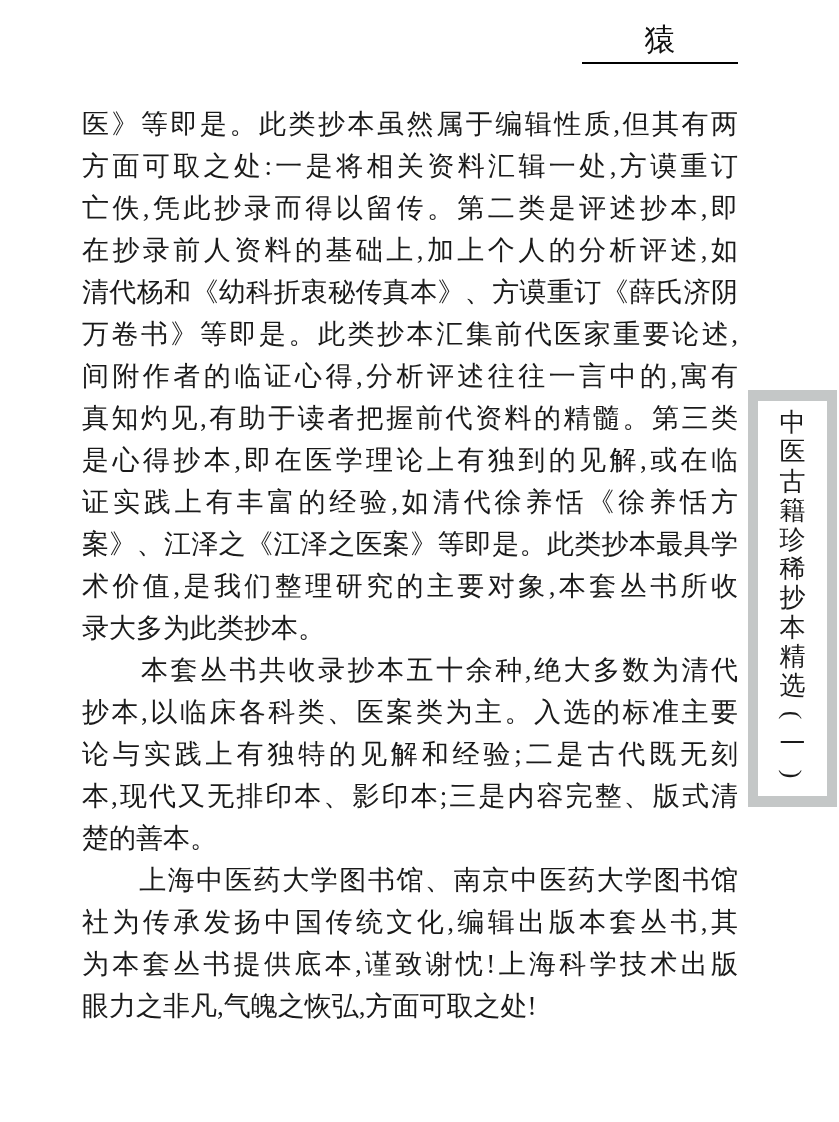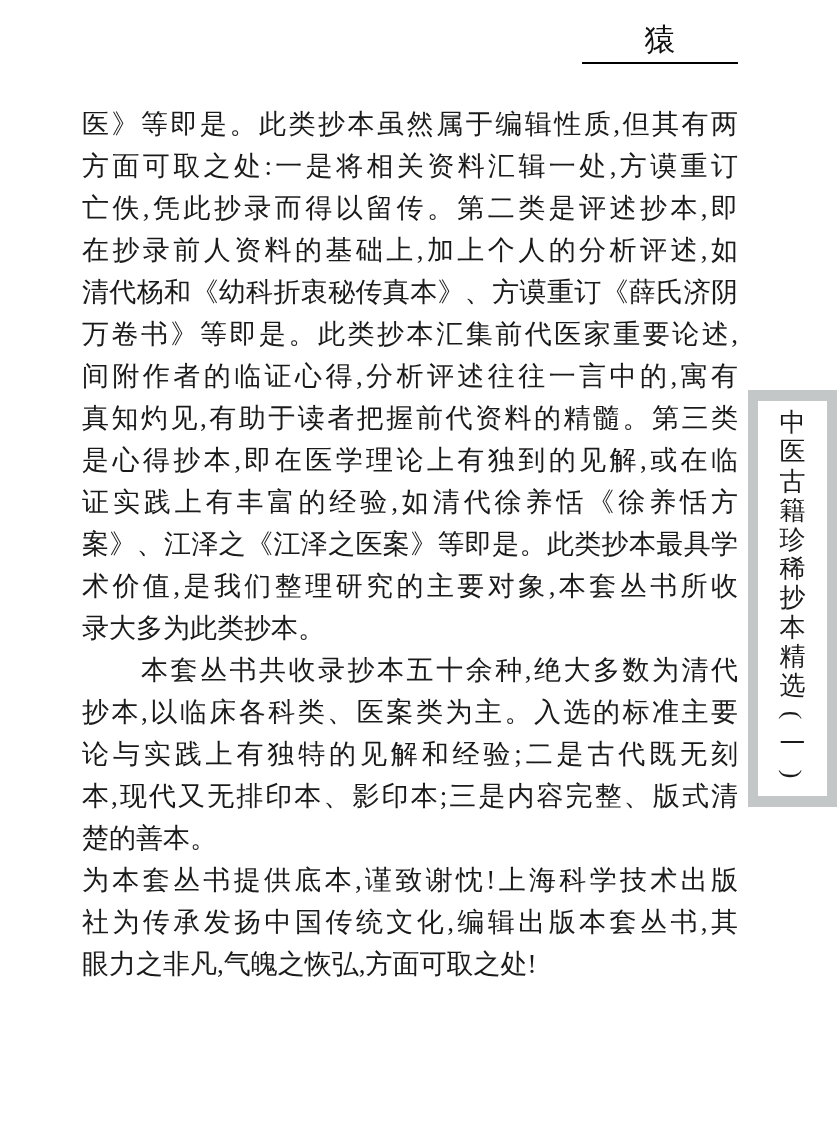--- a/index.html
+++ b/index.html
@@ -85,22 +85,23 @@
       <div class="line">是心得抄本,即在医学理论上有独到的见解,或在临</div>
       <div class="line">证实践上有丰富的经验,如清代徐养恬《徐养恬方</div>
       <div class="line">案》、江泽之《江泽之医案》等即是。此类抄本最具学</div>
       <div class="line">术价值,是我们整理研究的主要对象,本套丛书所收</div>
       <div class="line plast">录大多为此类抄本。</div>
       <div class="line">　　本套丛书共收录抄本五十余种,绝大多数为清代</div>
       <div class="line">抄本,以临床各科类、医案类为主。入选的标准主要</div>
       <div class="line">论与实践上有独特的见解和经验;二是古代既无刻</div>
       <div class="line">本,现代又无排印本、影印本;三是内容完整、版式清</div>
       <div class="line plast">楚的善本。</div>
+      <div class="line">　　上海中医药大学图书馆、南京中医药大学图书馆</div>
+      <div class="line">社为传承发扬中国传统文化,编辑出版本套丛书,其</div>
       <div class="line">为本套丛书提供底本,谨致谢忱!上海科学技术出版</div>
-      <div class="line">社为传承发扬中国传统文化,编辑出版本套丛书,其</div>
       <div class="line plast">眼力之非凡,气魄之恢弘,方面可取之处!</div>
     </div>
 
   <div class="side-tab">
     <div class="side-tab-inner" id="sideTab">
         <span class="side-char">中</span>
         <span class="side-char">医</span>
         <span class="side-char">古</span>
         <span class="side-char">籍</span>
         <span class="side-char">珍</span>

